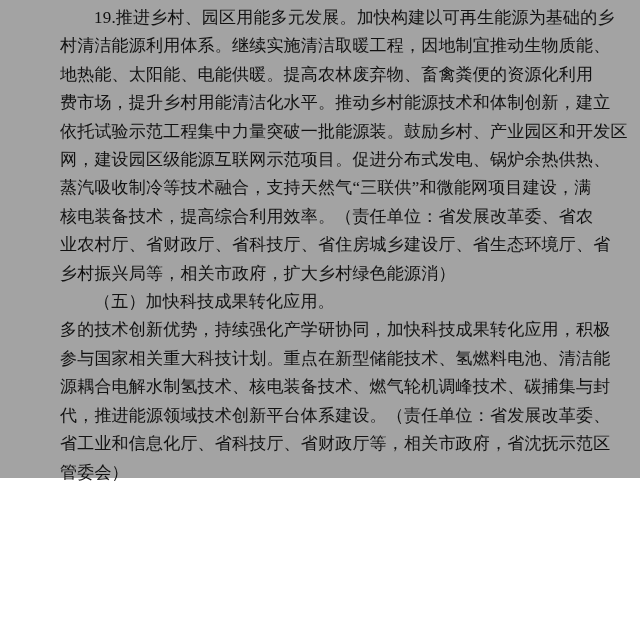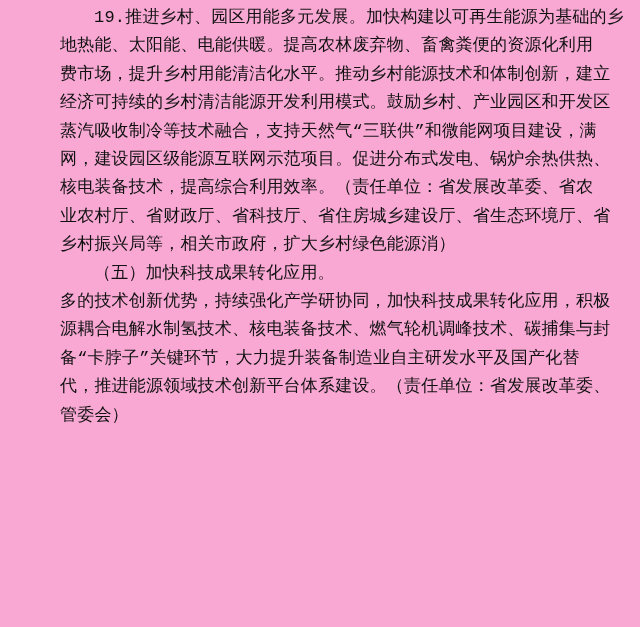--- a/index.html
+++ b/index.html
@@ -8,49 +8,51 @@
     background: #ffffff;
   }
   body {
     width: 640px;
     height: 627px;
     overflow: hidden;
   }
   .page {
     box-sizing: border-box;
     width: 640px;
-    height: 627px;
+    height: 478px;
     padding: 4px 58px 0 60px;
-    background: #f9a8d4;
-    font-family: Liberation Mono, monospace;
+    background: #a3a3a3;
+    font-family: Liberation Serif, serif;
     font-size: 17px;
     line-height: 28.4px;
     color: #111111;
     letter-spacing: 0.2px;
   }
   .line {
     white-space: nowrap;
     text-align: left;
   }
   .line.indent {
     text-indent: 2em;
   }
 </style>
 </head>
 <body>
 
 <main class="page">
   <div class="line indent">19.推进乡村、园区用能多元发展。加快构建以可再生能源为基础的乡</div>
+  <div class="line">村清洁能源利用体系。继续实施清洁取暖工程，因地制宜推动生物质能、</div>
   <div class="line">地热能、太阳能、电能供暖。提高农林废弃物、畜禽粪便的资源化利用</div>
   <div class="line">费市场，提升乡村用能清洁化水平。推动乡村能源技术和体制创新，建立</div>
-  <div class="line">经济可持续的乡村清洁能源开发利用模式。鼓励乡村、产业园区和开发区</div>
+  <div class="line">依托试验示范工程集中力量突破一批能源装。鼓励乡村、产业园区和开发区</div>
+  <div class="line">网，建设园区级能源互联网示范项目。促进分布式发电、锅炉余热供热、</div>
   <div class="line">蒸汽吸收制冷等技术融合，支持天然气“三联供”和微能网项目建设，满</div>
-  <div class="line">网，建设园区级能源互联网示范项目。促进分布式发电、锅炉余热供热、</div>
   <div class="line">核电装备技术，提高综合利用效率。（责任单位：省发展改革委、省农</div>
   <div class="line">业农村厅、省财政厅、省科技厅、省住房城乡建设厅、省生态环境厅、省</div>
   <div class="line">乡村振兴局等，相关市政府，扩大乡村绿色能源消）</div>
   <div class="line indent">（五）加快科技成果转化应用。</div>
   <div class="line">多的技术创新优势，持续强化产学研协同，加快科技成果转化应用，积极</div>
+  <div class="line">参与国家相关重大科技计划。重点在新型储能技术、氢燃料电池、清洁能</div>
   <div class="line">源耦合电解水制氢技术、核电装备技术、燃气轮机调峰技术、碳捕集与封</div>
-  <div class="line">备“卡脖子”关键环节，大力提升装备制造业自主研发水平及国产化替</div>
   <div class="line">代，推进能源领域技术创新平台体系建设。（责任单位：省发展改革委、</div>
+  <div class="line">省工业和信息化厅、省科技厅、省财政厅等，相关市政府，省沈抚示范区</div>
   <div class="line">管委会）</div>
 </main>
 
 </body></html>

